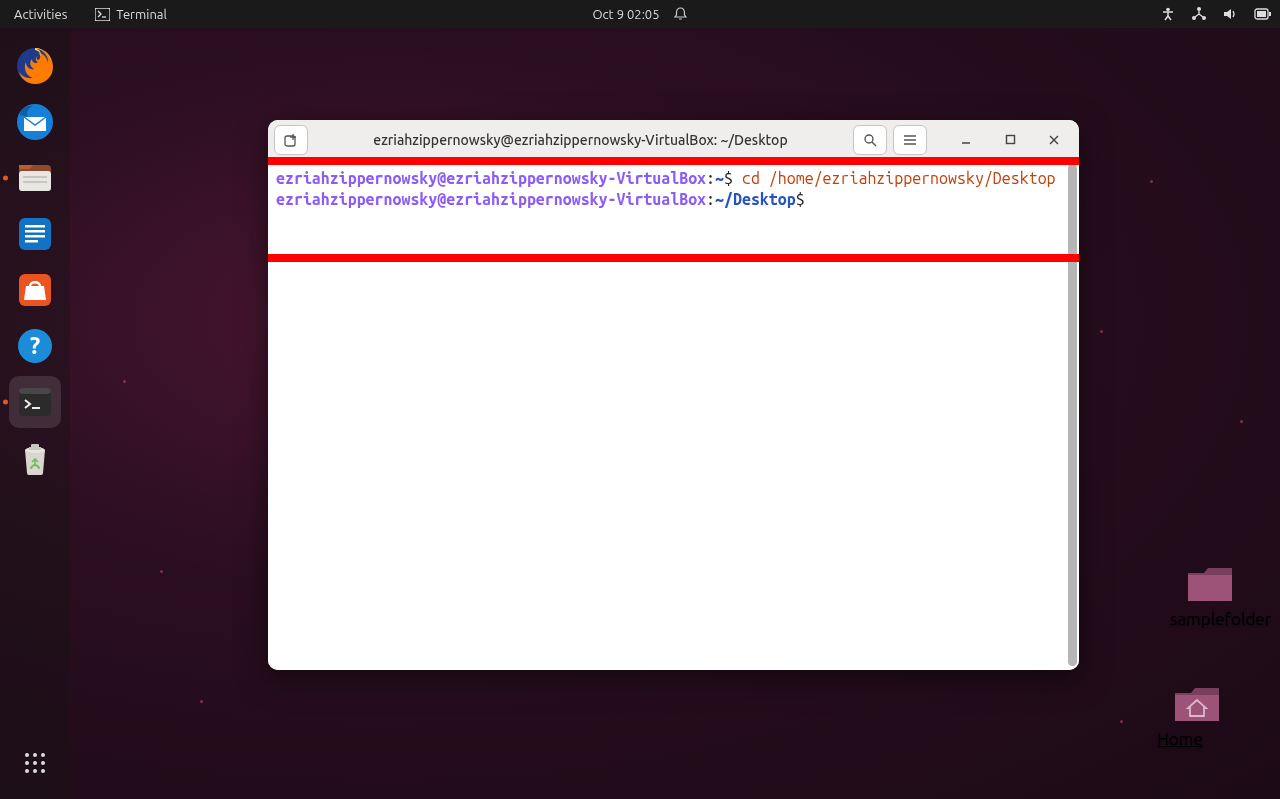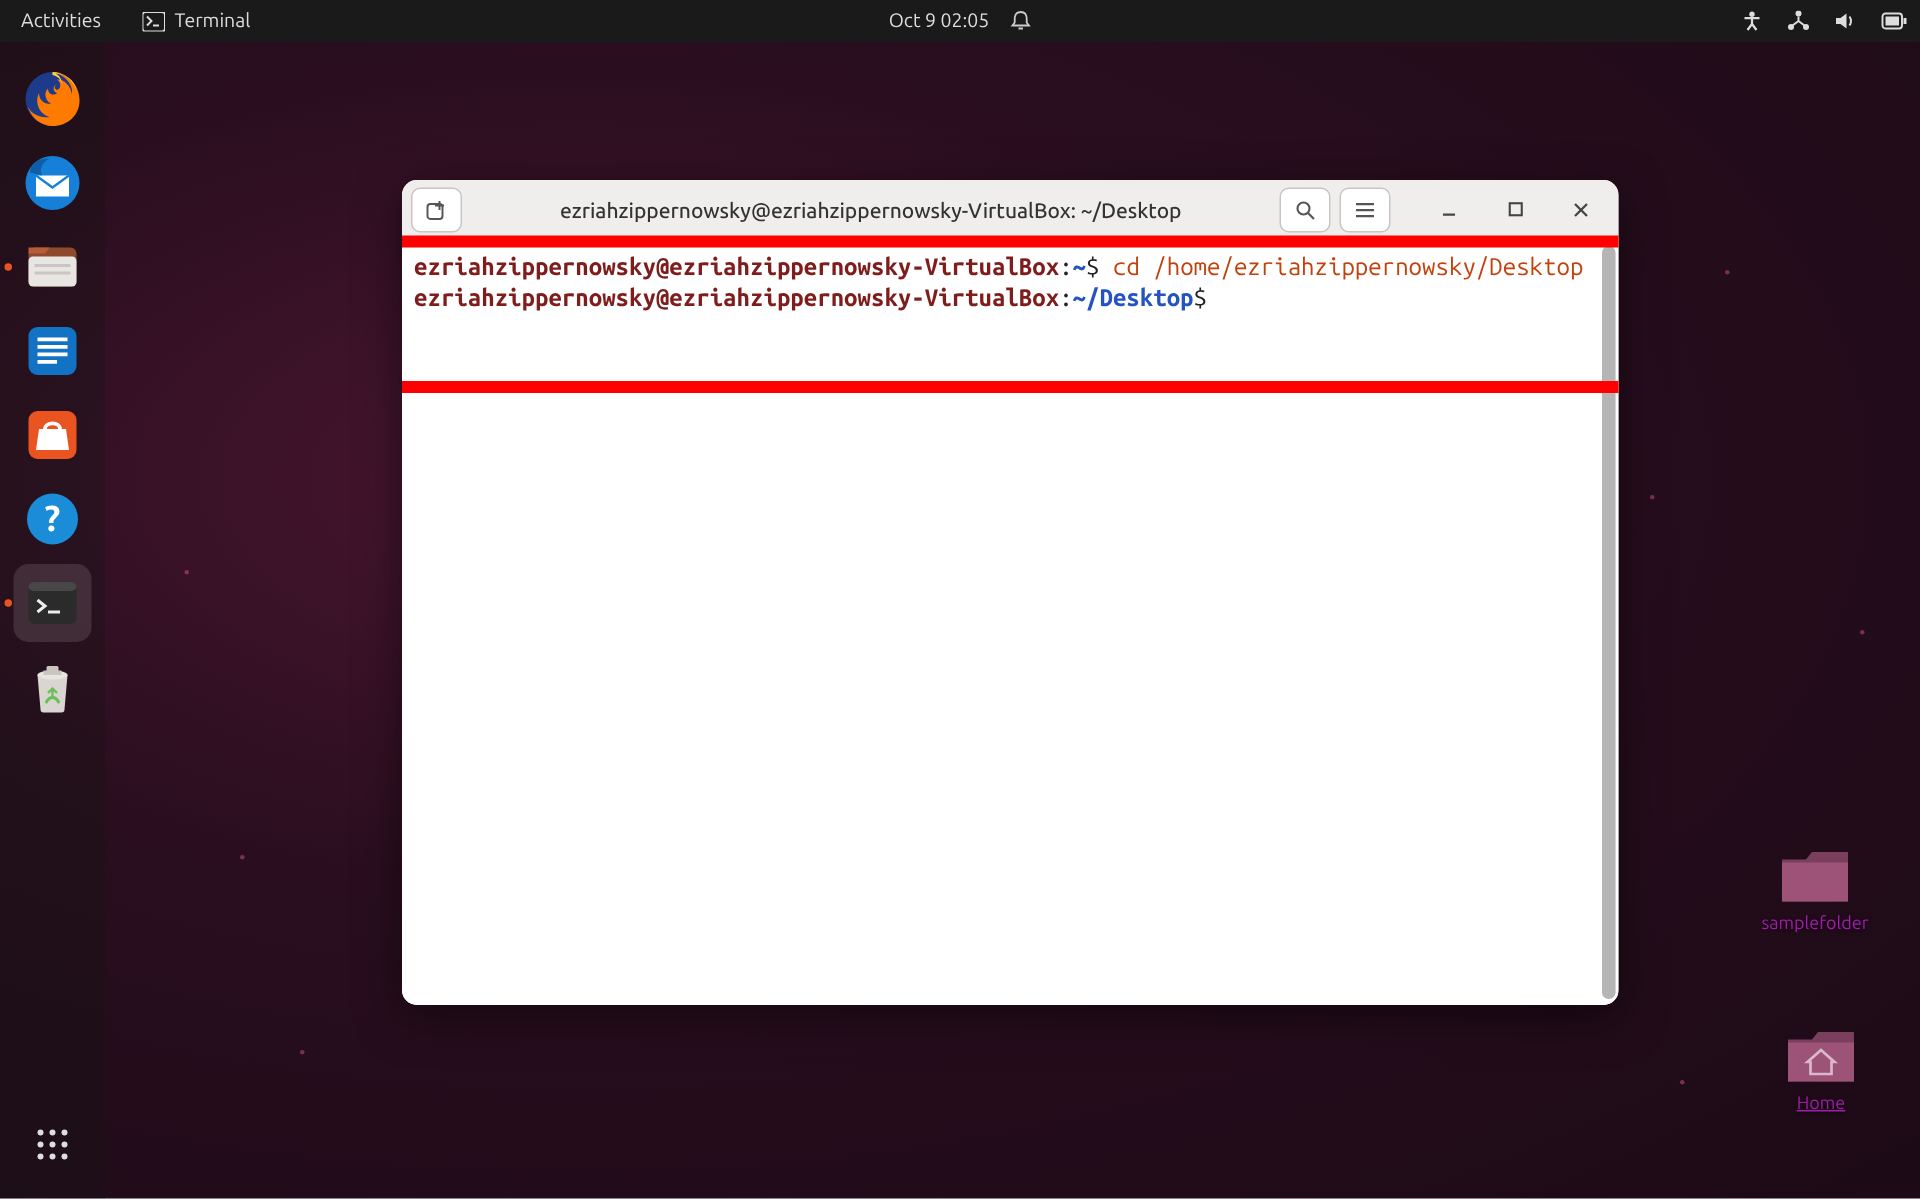--- a/index.html
+++ b/index.html
@@ -31,21 +31,21 @@
 .dock-item {
   width: 52px; height: 52px; border-radius: 10px; display: flex; align-items: center; justify-content: center;
   cursor: pointer; position: relative;
 }
 .dock-item.active { background: rgba(255,255,255,.12); }
 .dock-item .dot { position: absolute; left: -6px; top: 50%; transform: translateY(-50%); width: 5px; height: 5px; background: #e95420; border-radius: 50%; }
 .dock-spacer { flex: 1; }
 .dock-apps { width: 52px; height: 52px; display: flex; align-items: center; justify-content: center; cursor: pointer; margin-bottom: 10px; }
 
 .desktop-icon {
-  position: absolute; width: 80px; text-align: center; font-size: 12px; color: #a21caf; cursor: pointer;
+  position: absolute; width: 80px; font-size: 17px; color: #000000; cursor: pointer;
 }
 .desktop-icon .folder-glyph { width: 48px; height: 40px; margin: 0 auto 4px; }
 .desktop-icon span { display: block; text-shadow: 0 1px 2px rgba(0,0,0,.6); }
 
 .window {
   position: absolute; left: 248px; top: 120px; width: 811px; height: 550px;
   background: #fff; border-radius: 10px; box-shadow: 0 8px 30px rgba(0,0,0,.5);
   display: flex; flex-direction: column; overflow: hidden; margin-left: 20px;
 }
 .titlebar {
@@ -61,21 +61,21 @@
 .term-body { flex: 1; position: relative; background: #fff; }
 .highlight-box {
   position: absolute; left: -17px; top: -3px; width: 843px; height: 105px;
   border: 8px solid #f00; z-index: 5; pointer-events: none;
 }
 .term-content {
   position: absolute; left: 4px; right: 14px; top: 4px; bottom: 4px;
   font-family: "Ubuntu Mono", "DejaVu Sans Mono", monospace; font-size: 16px; line-height: 21px;
   color: #222; white-space: pre-wrap; word-break: break-all; padding: 4px;
 }
-.term-content .userhost { color: #7f1d1d; font-weight: bold; text-align: right; }
+.term-content .userhost { color: #8b5cf6; font-weight: bold; text-align: right; }
 .term-content .path { color: #2653c2; font-weight: bold; }
 .term-content .cmd { color: #c2410c; }
 .term-scroll { position: absolute; right: 2px; top: 4px; bottom: 4px; width: 9px; background: #e5e5e5; border-radius: 6px; }
 .term-scroll .thumb { position: absolute; left: 0; right: 0; top: 0; height: 100%; background: #b5b5b5; border-radius: 6px; }
 
 svg { display: block; }
 </style>
 </head>
 <body>
 
@@ -230,21 +230,21 @@
 
 <div class="desktop-icon" style="right:30px; top:565px;">
   <div class="folder-glyph">
     <svg width="48" height="40" viewBox="0 0 48 40">
         <path d="M2 8 L18 8 L22 3 L46 3 L46 36 L2 36 Z" fill="#7b3f5e"></path>
         <rect x="2" y="10" width="44" height="26" fill="#9d5277"></rect>
       </svg>
   </div>
   <span>samplefolder</span>
 </div>
-<div class="desktop-icon" style="right:26px; top:685px;text-decoration:underline;">
+<div class="desktop-icon" style="right:43px; top:685px;text-decoration:underline;">
   <div class="folder-glyph">
     <svg width="48" height="40" viewBox="0 0 48 40">
         <path d="M2 8 L18 8 L22 3 L46 3 L46 36 L2 36 Z" fill="#7b3f5e"></path>
         <rect x="2" y="10" width="44" height="26" fill="#9d5277"></rect>
         <path d="M24 15 L15 23 L17 23 L17 31 L31 31 L31 23 L33 23 Z" fill="none" stroke="#d9b8cb" stroke-width="1.8"></path>
       </svg>
   </div>
   <span>Home</span>
 </div>
 

